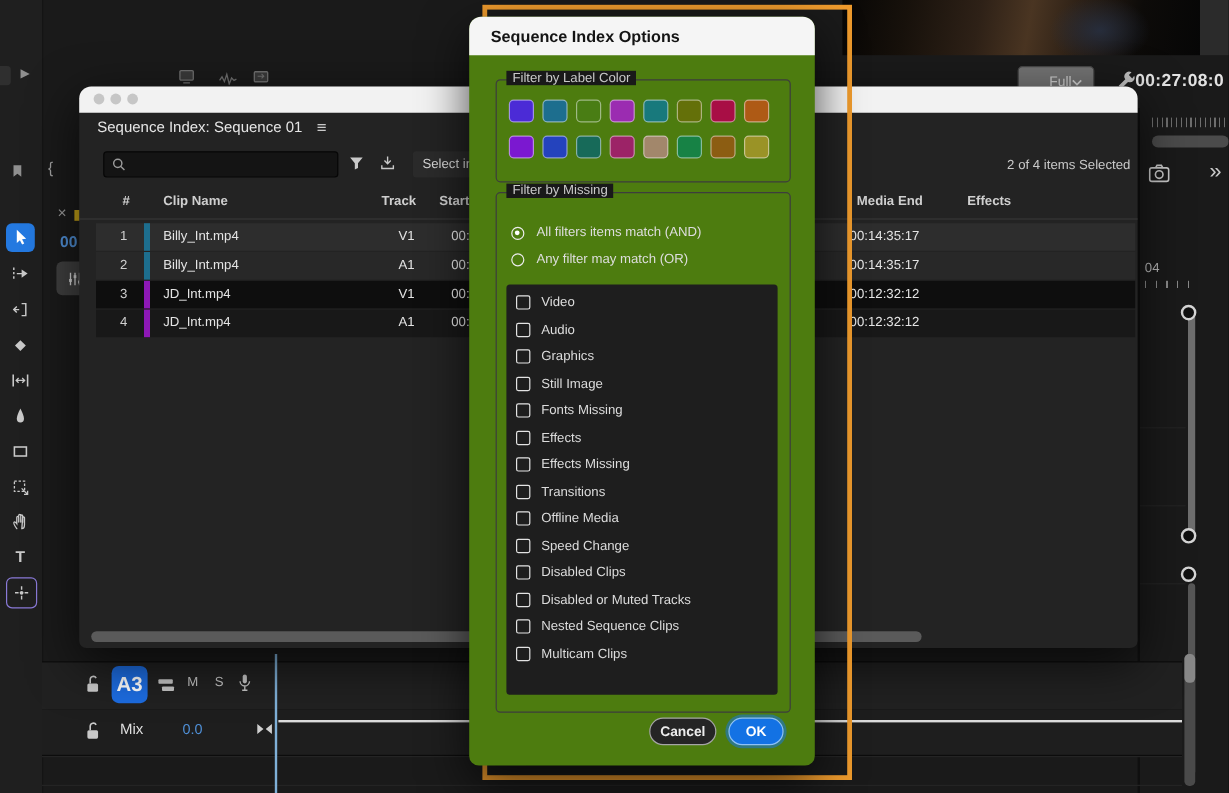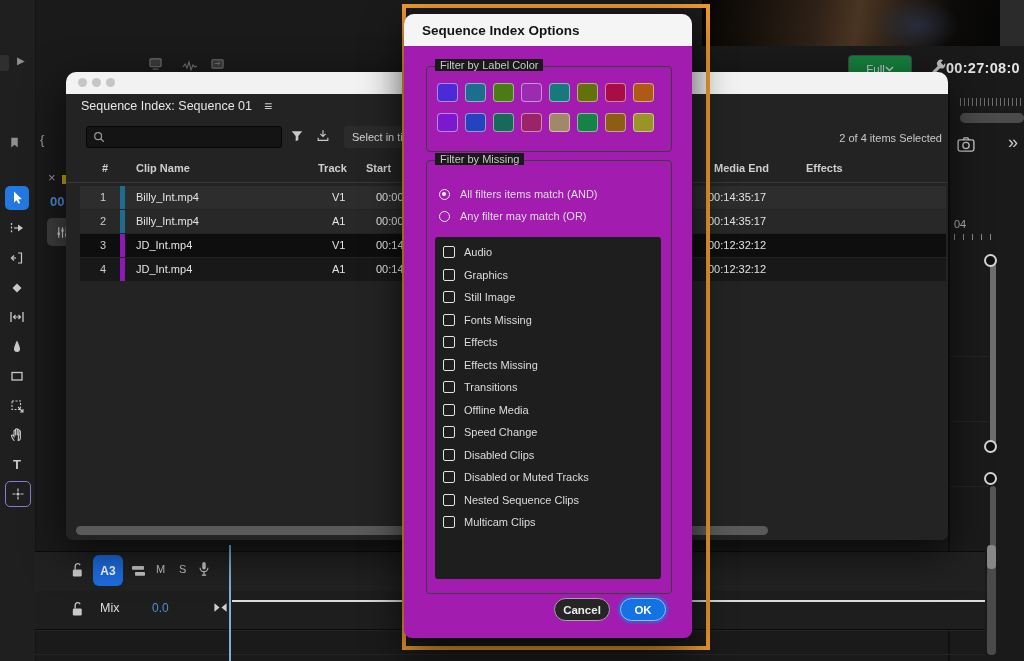--- a/index.html
+++ b/index.html
@@ -20,21 +20,21 @@
   .dot{width:9px;height:9px;border-radius:50%;background:#c6c6c6;top:6px;}
   .searchbox{left:20px;top:54px;width:196px;height:22px;background:#141414;border:1px solid #060606;border-radius:3px;
              display:flex;align-items:center;padding-left:6px;box-sizing:border-box;}
   .tbtn{background:#2b2b2b;border-radius:3px;height:22px;display:flex;align-items:center;}
   .hdr{font-size:11px;font-weight:600;color:#cfcfcf;top:0;}
   .row{left:14px;width:866px;height:23px;}
   .cell{position:absolute;top:5px;font-size:11px;color:#e4e4e4;white-space:nowrap;}
   .labelbar{position:absolute;left:40px;top:0;width:5px;height:23px;}
   
   #hl{left:402px;top:4px;width:300px;height:638px;border:4px solid #ef9b2d;z-index:10;}
-  #dlg{left:404px;top:14px;width:288px;height:624px;background:#a21caf;border-radius:10px 10px 8px 8px;z-index:11;
+  #dlg{left:391px;top:14px;width:288px;height:624px;background:#4d7c0f;border-radius:10px 10px 8px 8px;z-index:11;
        box-shadow:0 14px 40px rgba(0,0,0,.7);}
   #dlg .titlebar{left:0;top:0;width:288px;height:32px;background:#f5f5f5;border-radius:10px 10px 0 0;
                  display:flex;align-items:center;}
   .fieldset{border:1px solid #3d3d3d;border-radius:4px;}
   .legend{position:absolute;top:-8px;left:8px;background:#191919;padding:0 5px;font-size:11px;color:#c9c9c9;}
   .swrow{position:absolute;left:10px;display:flex;gap:7px;}
   .sw{width:21px;height:19px;border-radius:4px;border:1px solid rgba(245,245,245,.5);box-sizing:border-box;}
   .radiorow{position:absolute;left:12px;display:flex;align-items:center;gap:10px;height:14px;}
   .radio{width:11px;height:11px;border:1.5px solid #ececec;border-radius:50%;position:relative;box-sizing:border-box;flex:none;}
   .radio.sel::after{content:"";position:absolute;left:2px;top:2px;width:4px;height:4px;border-radius:50%;background:#fff;}
@@ -56,22 +56,22 @@
 <body>
 
 <div id="stage">
 
   <div class="abs" style="left:702px;top:0;width:298px;height:46px;
               background:
                radial-gradient(60px 40px at 72% 55%, rgba(40,50,70,.8), rgba(0,0,0,0) 70%),
                linear-gradient(100deg,#070605 0%,#17110b 18%,#2e2117 38%,#4a3522 52%,#2b1f15 66%,#0d0b09 82%,#060606 100%);"></div>
   <div class="abs" style="left:1000px;top:0;width:24px;height:46px;background:#2b2b2b;"></div>
 
-  <div class="abs" style="left:848px;top:55px;width:64px;height:28px;background:#15803d;border:1px solid #464646;border-radius:4px;
-              display:flex;align-items:center;justify-content:center;padding:0 9px;box-sizing:border-box;z-index:1;">
+  <div class="abs" style="left:848px;top:55px;width:64px;height:28px;background:#737373;border:1px solid #464646;border-radius:4px;
+              display:flex;align-items:center;justify-content:flex-end;padding:0 9px;box-sizing:border-box;z-index:1;">
     <span class="txt" style="font-size:11.5px;color:#cfcfcf;">Full</span>
     <svg width="9" height="6" viewBox="0 0 9 6">
         <path d="M1 1l3.5 3.5L8 1" stroke="#cfcfcf" stroke-width="1.4" fill="none"></path>
       </svg>
   </div>
   <div class="abs" style="left:930px;top:58px;z-index:1;">
     <svg width="18" height="18" viewBox="0 0 16 16">
         <path d="M13.5 4.5a3.5 3.5 0 0 1-4.6 4.6L4 14l-2-2 4.9-4.9A3.5 3.5 0 0 1 11.5 2l-2 2 2.5 2.5z" fill="#bdbdbd"></path>
       </svg>
   </div>
@@ -206,21 +206,21 @@
   </div>
 
   <div class="abs" style="left:35px;top:551px;width:950px;height:39px;background:#212121;border-top:1px solid #0c0c0c;border-bottom:1px solid #0c0c0c;"></div>
   <div class="abs" style="left:70px;top:560px;">
     <svg width="15" height="19" viewBox="0 0 16 18">
         <path d="M5.5 9V5.5a2.8 2.8 0 0 1 5.3-1.2" stroke="#c9c9c9" stroke-width="1.4" fill="none"></path>
         <rect x="3" y="9" width="9.5" height="7.5" rx="1.4" fill="#c9c9c9"></rect>
       </svg>
   </div>
   <div class="abs" style="left:93px;top:555px;width:30px;height:31px;background:#1d6ce0;border-radius:6px;display:flex;align-items:center;justify-content:center;">
-    <span style="font-size:12px;font-weight:bold;color:#fff;">A3</span>
+    <span style="font-size:17px;font-weight:bold;color:#fff;">A3</span>
   </div>
   <div class="abs" style="left:130px;top:564px;">
     <svg width="17" height="14" viewBox="0 0 16 14">
         <rect x="1.5" y="2" width="12" height="3.8" rx="0.8" fill="#c4c4c4"></rect>
         <rect x="4.5" y="8" width="10" height="3.8" rx="0.8" fill="#c4c4c4"></rect>
       </svg>
   </div>
   <div class="abs txt" style="left:156px;top:563px;font-size:11px;color:#c4c4c4;">M</div>
   <div class="abs txt" style="left:179px;top:563px;font-size:11px;color:#c4c4c4;">S</div>
   <div class="abs" style="left:197px;top:559px;">
@@ -373,20 +373,24 @@
         <span class="radio sel"></span>
         <span class="rlabel txt">All filters items match (AND)</span>
       </div>
       <div class="radiorow" style="top:48px;">
         <span class="radio"></span>
         <span class="rlabel txt">Any filter may match (OR)</span>
       </div>
       <div class="listbox">
         <div class="ck">
             <span class="ckbox"></span>
+            <span class="cklabel txt">Video</span>
+          </div>
+        <div class="ck">
+            <span class="ckbox"></span>
             <span class="cklabel txt">Audio</span>
           </div>
         <div class="ck">
             <span class="ckbox"></span>
             <span class="cklabel txt">Graphics</span>
           </div>
         <div class="ck">
             <span class="ckbox"></span>
             <span class="cklabel txt">Still Image</span>
           </div>

